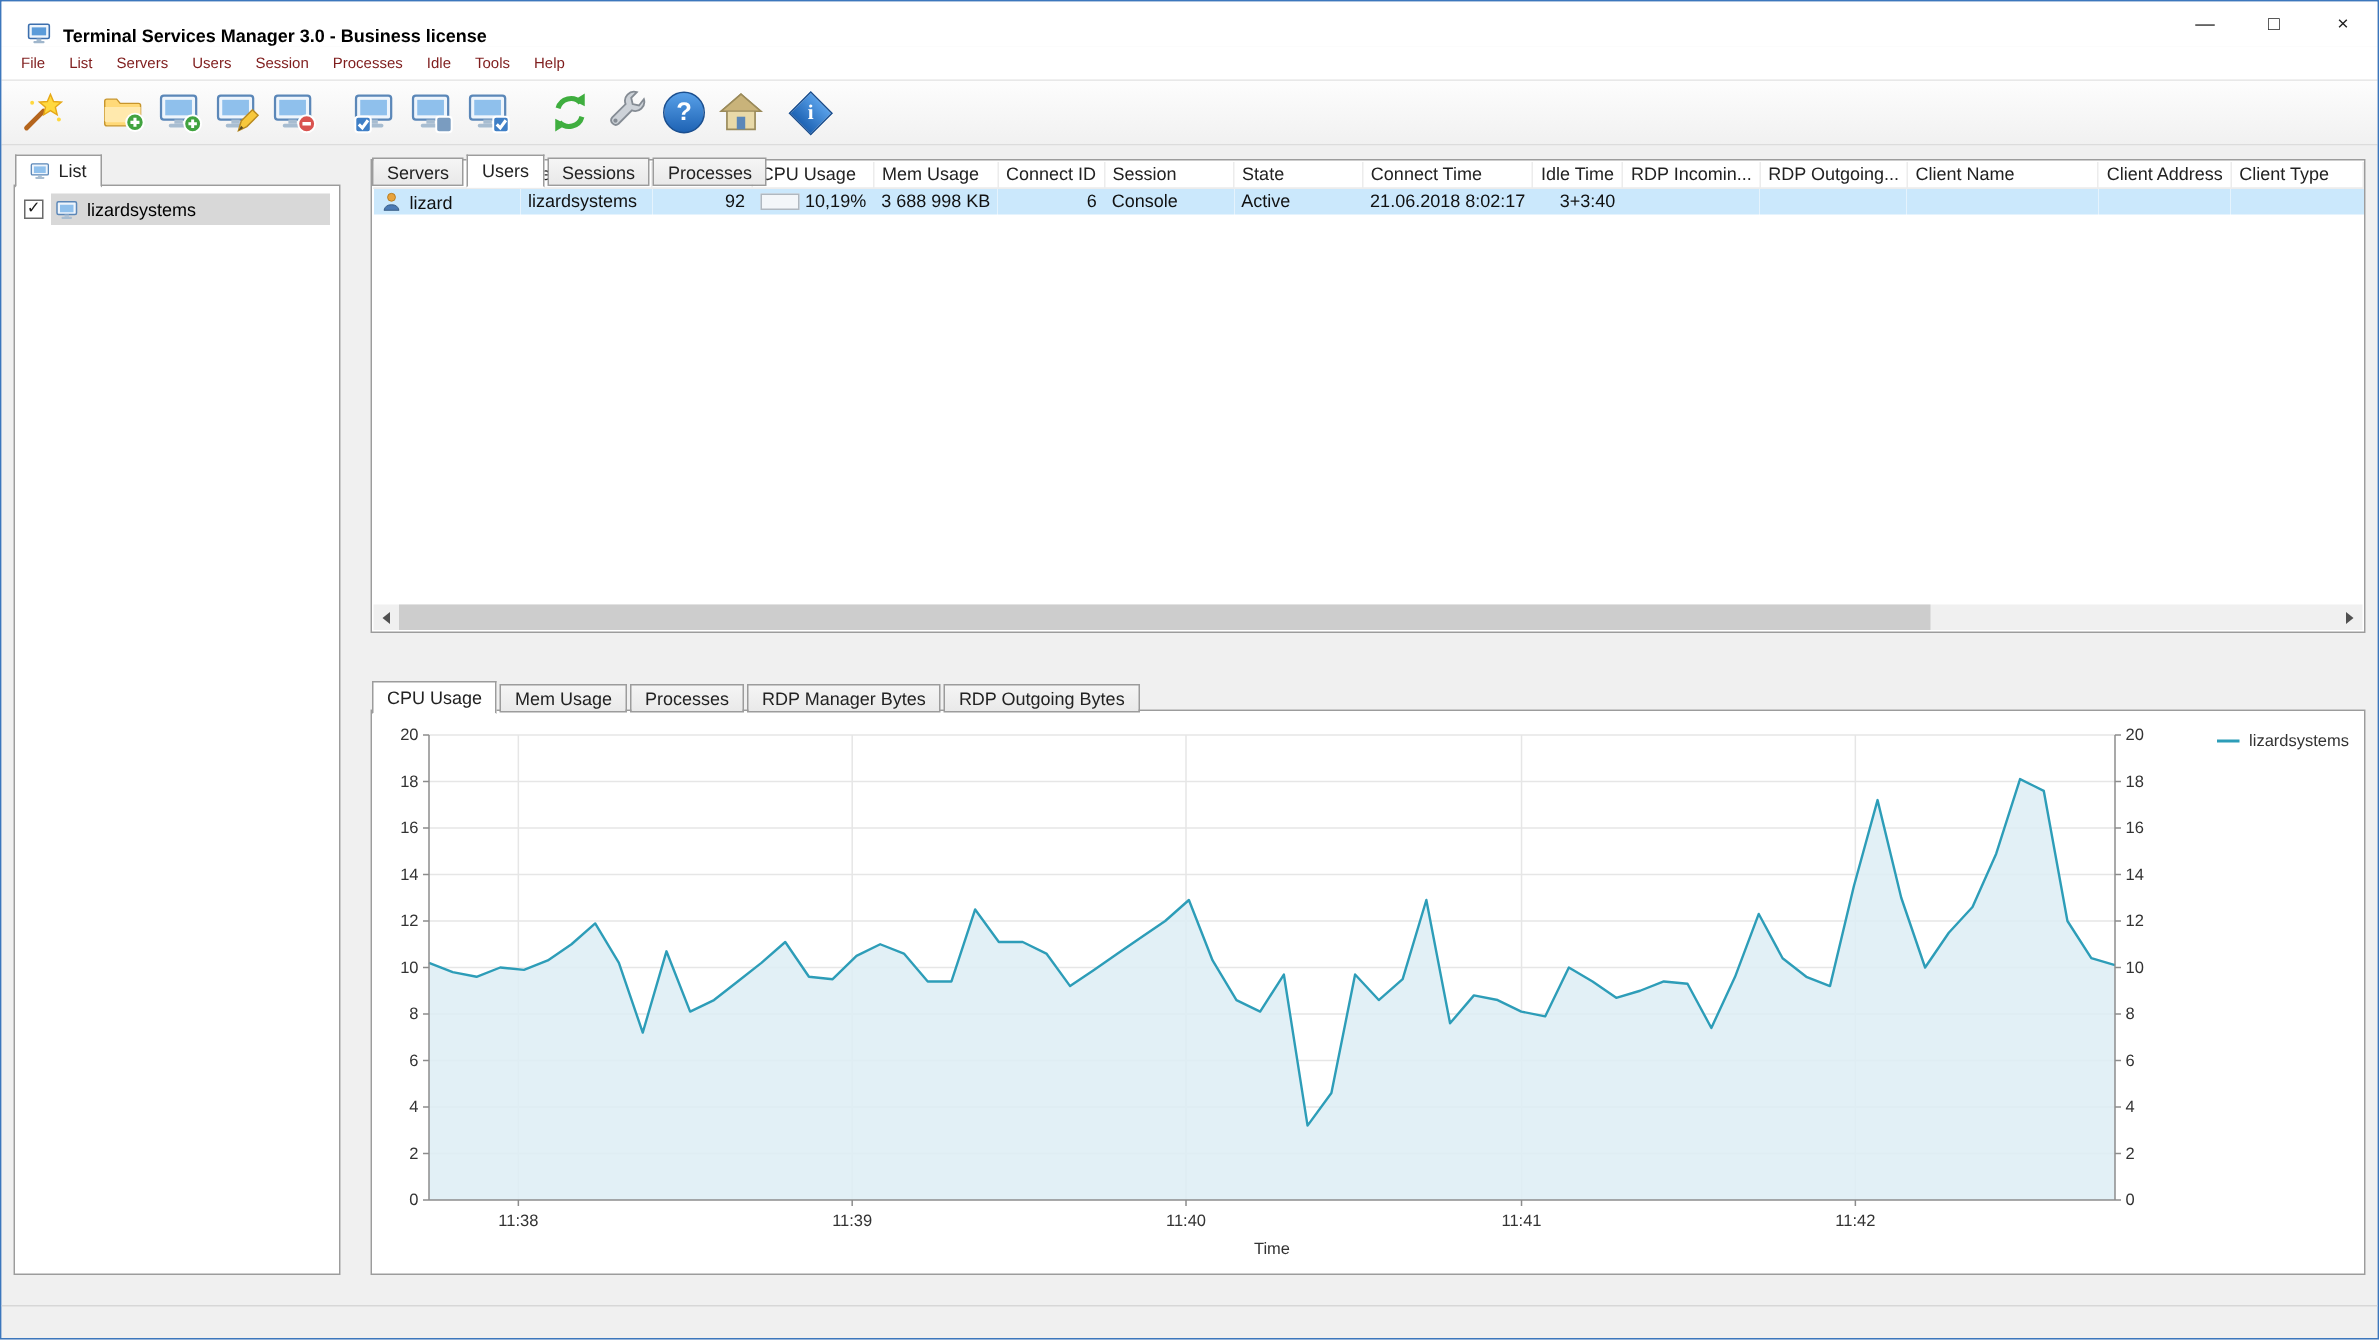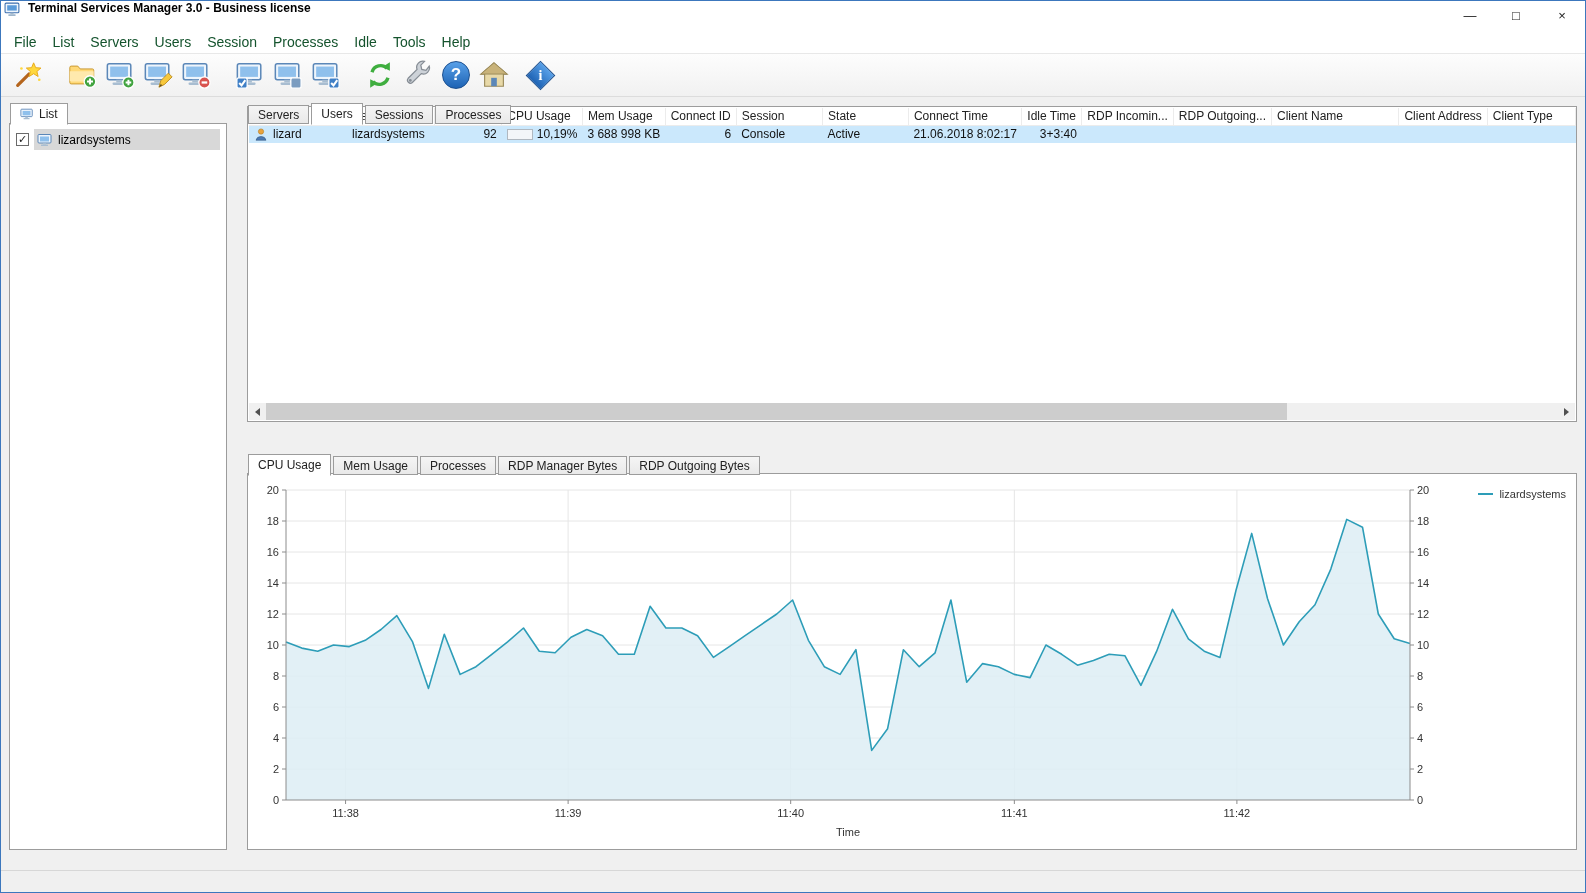--- a/index.html
+++ b/index.html
@@ -1,29 +1,29 @@
 <!DOCTYPE html>
 <html><head>
 <meta charset="utf-8">
 <style>
   * { margin:0; padding:0; box-sizing:border-box; }
   html,body { width:1586px; height:893px; overflow:hidden; }
   body { font-family:"Liberation Sans", sans-serif; background:#fff; }
   .window { position:absolute; inset:0; border:1px solid #3c77bd; background:#f0f0f0; overflow:hidden; }
 
   
-  .titlebar { height:30px; background:#fff; display:flex; align-items:flex-start; padding-left:3px; }
+  .titlebar { height:30px; background:#fff; display:flex; align-items:flex-end; padding-left:17px; }
   .app-icon svg { width:17px; height:17px; display:block; }
   .title { font-size:12px; font-weight:700; color:#000; margin-left:7px; }
   .win-controls { margin-left:auto; display:flex; height:30px; }
   .wc { width:46px; text-align:center; line-height:30px; font-size:13px; color:#222; cursor:default; }
 
   
   .menubar { height:22px; background:#fff; display:flex; align-items:center; padding-left:5px; }
-  .menu-item { font-size:14px; padding:2px 8px; color:#14532d; }
+  .menu-item { font-size:10px; padding:2px 8px; color:#7f1d1d; }
 
   
   .toolbar { height:44px; background:linear-gradient(#fdfdfd,#f1f1f1); border-top:1px solid #e8e8e8; border-bottom:1px solid #dcdcdc; display:flex; align-items:center; padding-left:8px; }
   .tbtn { width:38px; height:38px; display:flex; align-items:center; justify-content:center; border-radius:3px; }
   .tbtn svg { width:30px; height:30px; display:block; }
   .tb-gap { width:16px; height:1px; }
   .icon-circle { width:28px; height:28px; border-radius:50%; background:linear-gradient(#58a0e8,#1e63b4); color:#fff; display:flex; align-items:center; justify-content:center; font-size:17px; font-weight:700; border:1px solid #1b4f8f; }
   .icon-diamond { width:21px; height:21px; background:linear-gradient(#58a0e8,#1e63b4); border:1px solid #1b4f8f; transform:rotate(45deg); display:flex; align-items:center; justify-content:center; }
   .icon-diamond > span { transform:rotate(-45deg); color:#fff; font-size:14px; font-weight:700; font-family:"Liberation Serif", serif; }
 
@@ -44,21 +44,21 @@
   .mini-icon svg { width:16px; height:16px; display:block; }
   .tab .mini-icon svg { width:14px; height:14px; }
 
   .top-box { position:absolute; top:4px; left:0; right:0; height:316px; background:#fff; border:1px solid #9c9c9c; overflow:hidden; }
   table.users { border-collapse:collapse; table-layout:fixed; font-size:12px; margin:1px 0 0 1px; }
   .users th { font-weight:400; text-align:left; padding:1px 5px; border-right:1px solid #ececec; border-bottom:1px solid #ececec; height:17px; white-space:nowrap; overflow:hidden; color:#222; }
   .users td { padding:1px 5px; height:18px; white-space:nowrap; overflow:hidden; color:#111; }
   tr.selected td { background:#cbe8fc; }
   .num { text-align:right; }
   .sort-caret { display:inline-block; width:0; height:0; border-left:4px solid transparent; border-right:4px solid transparent; border-bottom:5px solid #8a8a8a; margin-left:7px; }
-  .user-cell { display:flex; align-items:center; gap:5px; }
+  .user-cell { display:flex; align-items:flex-end; gap:5px; }
   .user-cell svg { width:14px; height:15px; }
   .cpu-cell { display:flex; align-items:center; justify-content:flex-end; gap:4px; }
   .cpu-bar { width:26px; height:11px; border:1px solid #b0b8c0; background:#f3f6f9; overflow:hidden; flex:none; }
   .cpu-bar-fill { height:100%; background:#5e9fd4; }
 
   .hscroll { position:absolute; left:1px; right:1px; bottom:1px; height:17px; background:#f0f0f0; display:flex; align-items:center; }
   .hs-btn { width:17px; height:17px; position:relative; flex:none; }
   .hs-btn::after { content:""; position:absolute; top:5px; }
   .hs-left::after { left:6px; border-top:4px solid transparent; border-bottom:4px solid transparent; border-right:5px solid #505050; }
   .hs-right::after { right:6px; border-top:4px solid transparent; border-bottom:4px solid transparent; border-left:5px solid #505050; }

